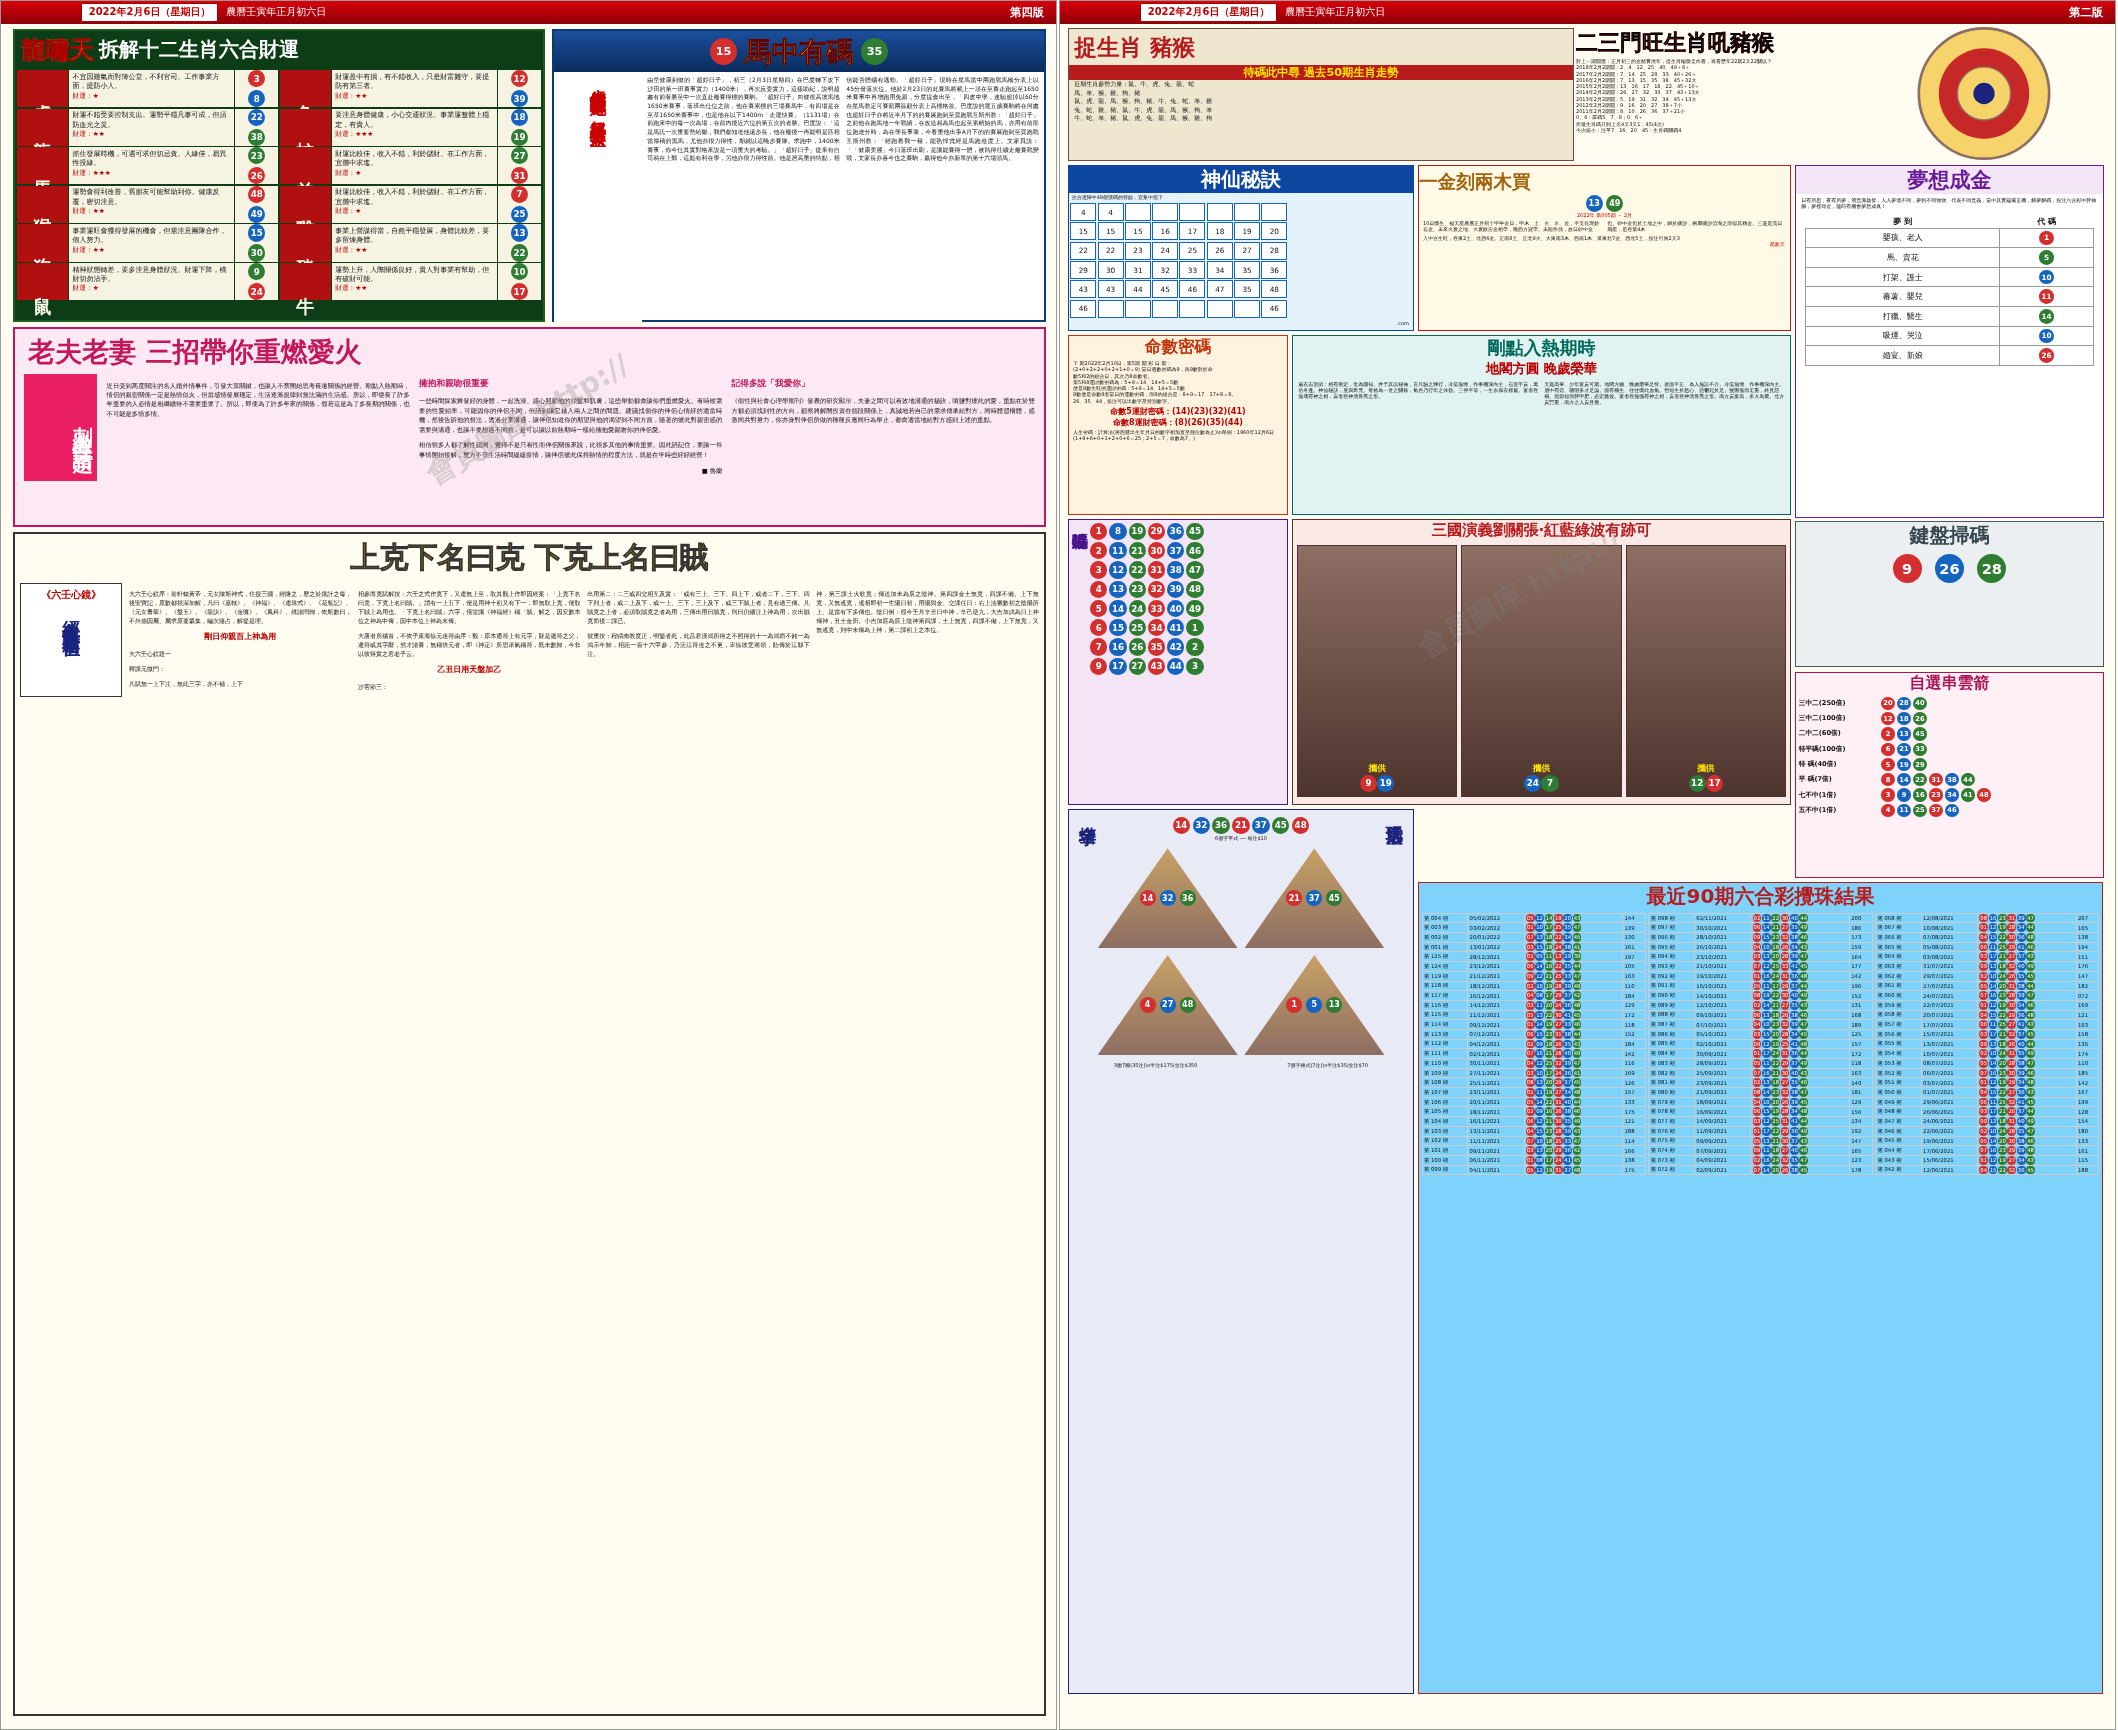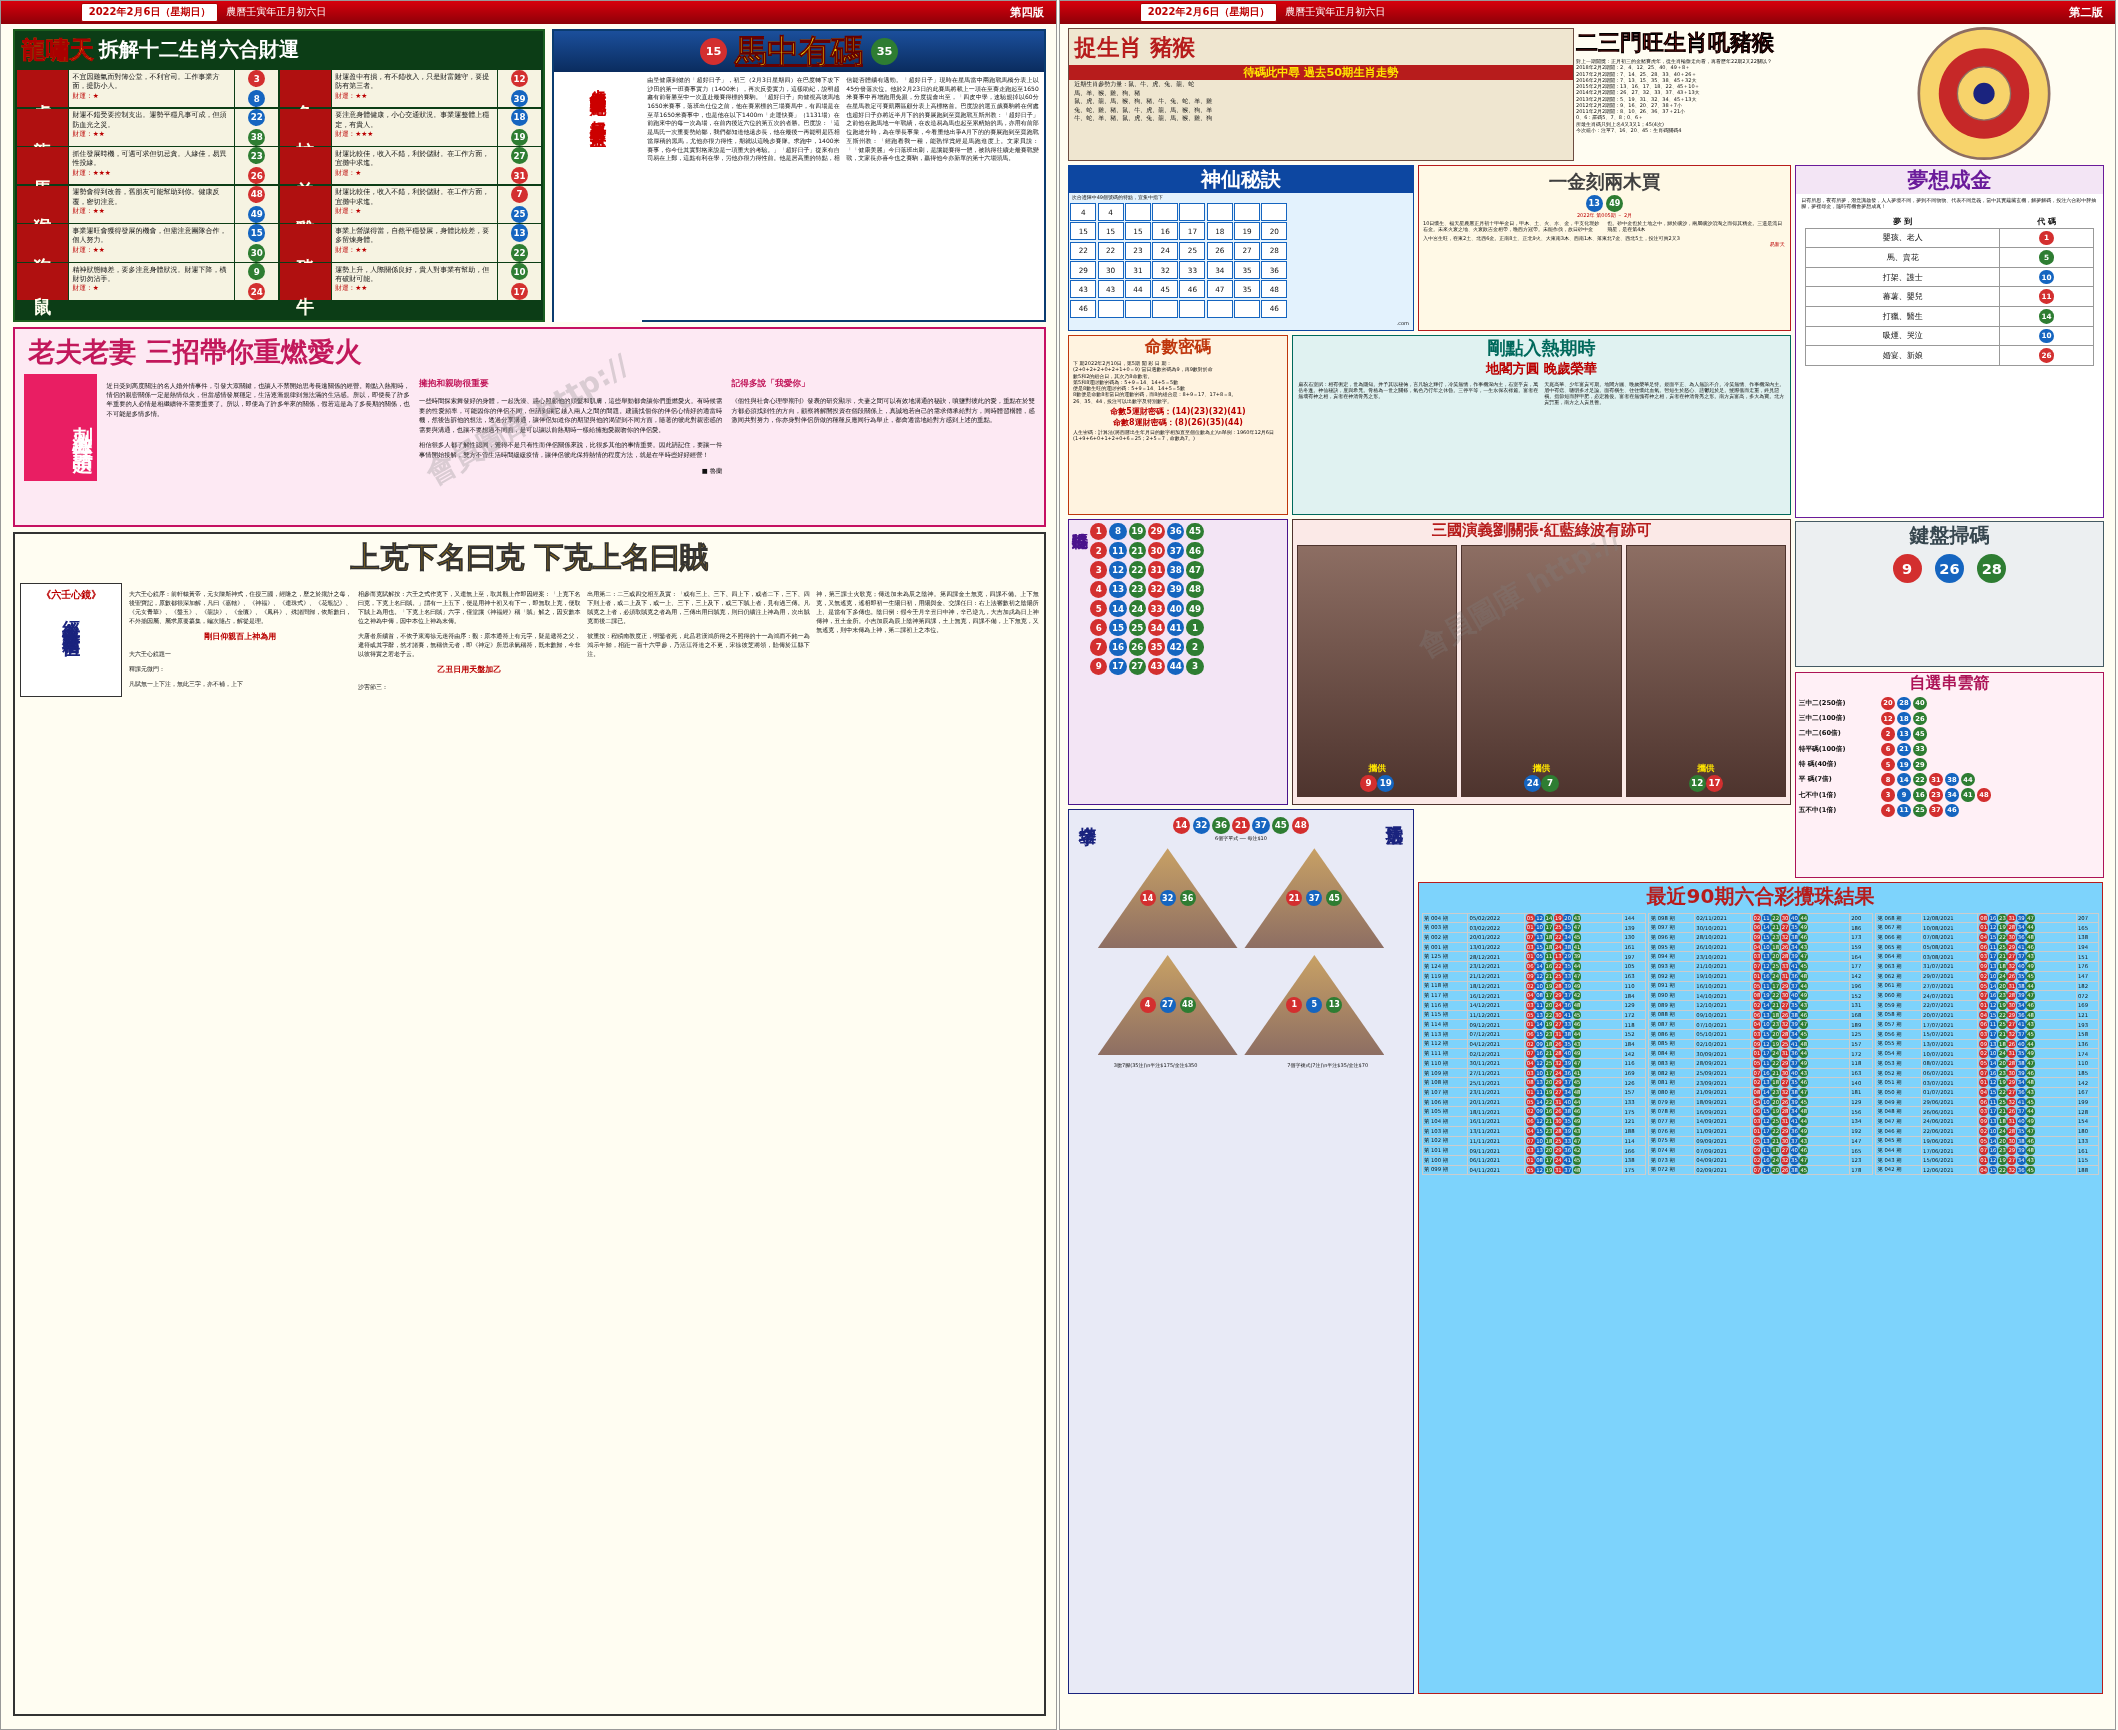--- a/index.html
+++ b/index.html
@@ -21,21 +21,21 @@
   #zodiac-table .bt .t1{font-size:24px;font-weight:bold;color:#ffe600;-webkit-text-stroke:0.7px #a00;}
   #zodiac-table .bt .t2{font-size:20px;font-weight:bold;color:#fff;margin-left:5.3px;}
   .zgrid{display:grid;grid-template-columns:51px 1fr 43px 51px 1fr 43px;gap:1.3px;padding:2px;}
   .zname{background:#b01010;color:#ffe;font-size:18px;font-weight:bold;display:flex;align-items:center;justify-content:center;writing-mode:vertical-rl;text-orientation:upright;}
   .zdesc{background:#f6f3e2;font-size:7px;line-height:1.35;padding:2.7px 3.3px;color:#111;}
   .zdesc .luck{color:#b00;font-size:6.7px;}
   .znum{background:#f6f3e2;display:flex;flex-direction:column;align-items:center;justify-content:center;gap:2.7px;}
   .znum span{width:17.3px;height:17.3px;border-radius:50%;display:flex;align-items:center;justify-content:center;font-size:8.7px;font-weight:bold;color:#fff;}
   #mzym{left:551px;top:28px;width:494px;height:293px;border:2px solid #0b3c70;background:#ffffff;}
   #mzym .mhdr{height:41px;background:linear-gradient(#1b4f9c,#0a2c5e);display:flex;align-items:center;justify-content:center;gap:8px;}
-  #mzym .mhdr .mt{font-size:32px;font-weight:bold;color:#ffe600;text-decoration:underline;-webkit-text-stroke:0.7px #600;}
+  #mzym .mhdr .mt{font-size:27px;font-weight:bold;color:#ffe600;-webkit-text-stroke:0.7px #600;}
   #mzym .body{display:flex;height:250px;}
   #mzym .vcol{width:88px;background:#fff;display:flex;align-items:flex-start;justify-content:center;padding-top:4px;}
   #mzym .vcol .vv{writing-mode:vertical-rl;text-orientation:upright;font-size:16.6px;font-weight:bold;color:#c00;line-height:1.15;letter-spacing:1.3px;}
   #mzym .txt{flex:1;padding:4px 5.3px;font-size:6px;line-height:1.45;column-count:2;column-gap:6.7px;text-align:justify;}
   #love{left:12px;top:326px;width:1033px;height:200px;border:2px solid #c51162;background:#fde9f3;}
   #love .lt{font-size:27px;font-weight:bold;color:#c2185b;padding:5.3px 0 0 13.3px;}
   #love .lbody{display:flex;padding:4px 9.3px;gap:9.3px;}
   #love .side{width:73px;background:#e91e63;color:#fff;writing-mode:vertical-rl;text-orientation:upright;font-size:20px;font-weight:bold;display:flex;justify-content:center;padding:5.3px 0;letter-spacing:6.7px;}
   #love .col{flex:1;font-size:6.3px;line-height:1.5;text-align:justify;}
   #love .col h4{margin:2.7px 0;color:#c2185b;font-size:8.7px;}
@@ -50,21 +50,21 @@
   
   #catch{left:8px;top:27px;width:506px;height:133px;border:1.3px solid #6d4c41;background:#efe6d0;}
   #catch .ct{font-size:22.6px;font-weight:bold;color:#b71c1c;padding:2.7px 5.3px;}
   #catch .clist{font-size:6px;line-height:1.4;padding:0 5.3px;}
   #zodiachead{left:516px;top:27px;width:286px;height:133px;}
   #zodiachead .zh{font-size:22px;font-weight:bold;color:#b71c1c;-webkit-text-stroke:0.4px #000;}
   #wheel{left:804px;top:24px;width:240px;height:137px;}
   #lawarray{left:8px;top:164px;width:346px;height:166px;border:1.3px solid #0d47a1;background:#e3f2fd;}
   #lawarray .lt{font-size:20px;font-weight:bold;color:#fff;background:#0d47a1;text-align:center;}
   #onegold{left:358px;top:164px;width:373px;height:166px;border:1.3px solid #b71c1c;background:#fff9e6;}
-  #onegold .ot{font-size:18.6px;font-weight:bold;color:#404040;text-align:center;padding-top:2.7px;}
+  #onegold .ot{font-size:18.6px;font-weight:bold;color:#a16207;padding-top:2.7px;}
   #dream{left:735px;top:164px;width:309px;height:353px;border:1.3px solid #6a1b9a;background:#fff;}
   #dream .dt2{font-size:21px;font-weight:bold;color:#6a1b9a;text-align:center;background:#f3e5f5;}
   #dream table{width:94%;margin:2.7px auto;border-collapse:collapse;font-size:8px;}
   #dream td{border:0.7px solid #999;padding:2px 4px;text-align:center;}
   #mingshu{left:8px;top:334px;width:220px;height:180px;border:1.3px solid #bf360c;background:#fff3e0;}
   #face{left:232px;top:334px;width:499px;height:180px;border:1.3px solid #00695c;background:#e0f2f1;}
   #keyboard{left:735px;top:520px;width:309px;height:146px;border:1.3px solid #455a64;background:#eceff1;}
   #chase{left:8px;top:518px;width:220px;height:286px;border:1.3px solid #4a148c;background:#f3e5f5;}
   #threekingdom{left:232px;top:518px;width:499px;height:286px;border:1.3px solid #4e342e;background:#fbe9e7;}
   #串{left:735px;top:671px;width:309px;height:206px;border:1.3px solid #ad1457;background:#fff0f6;}

